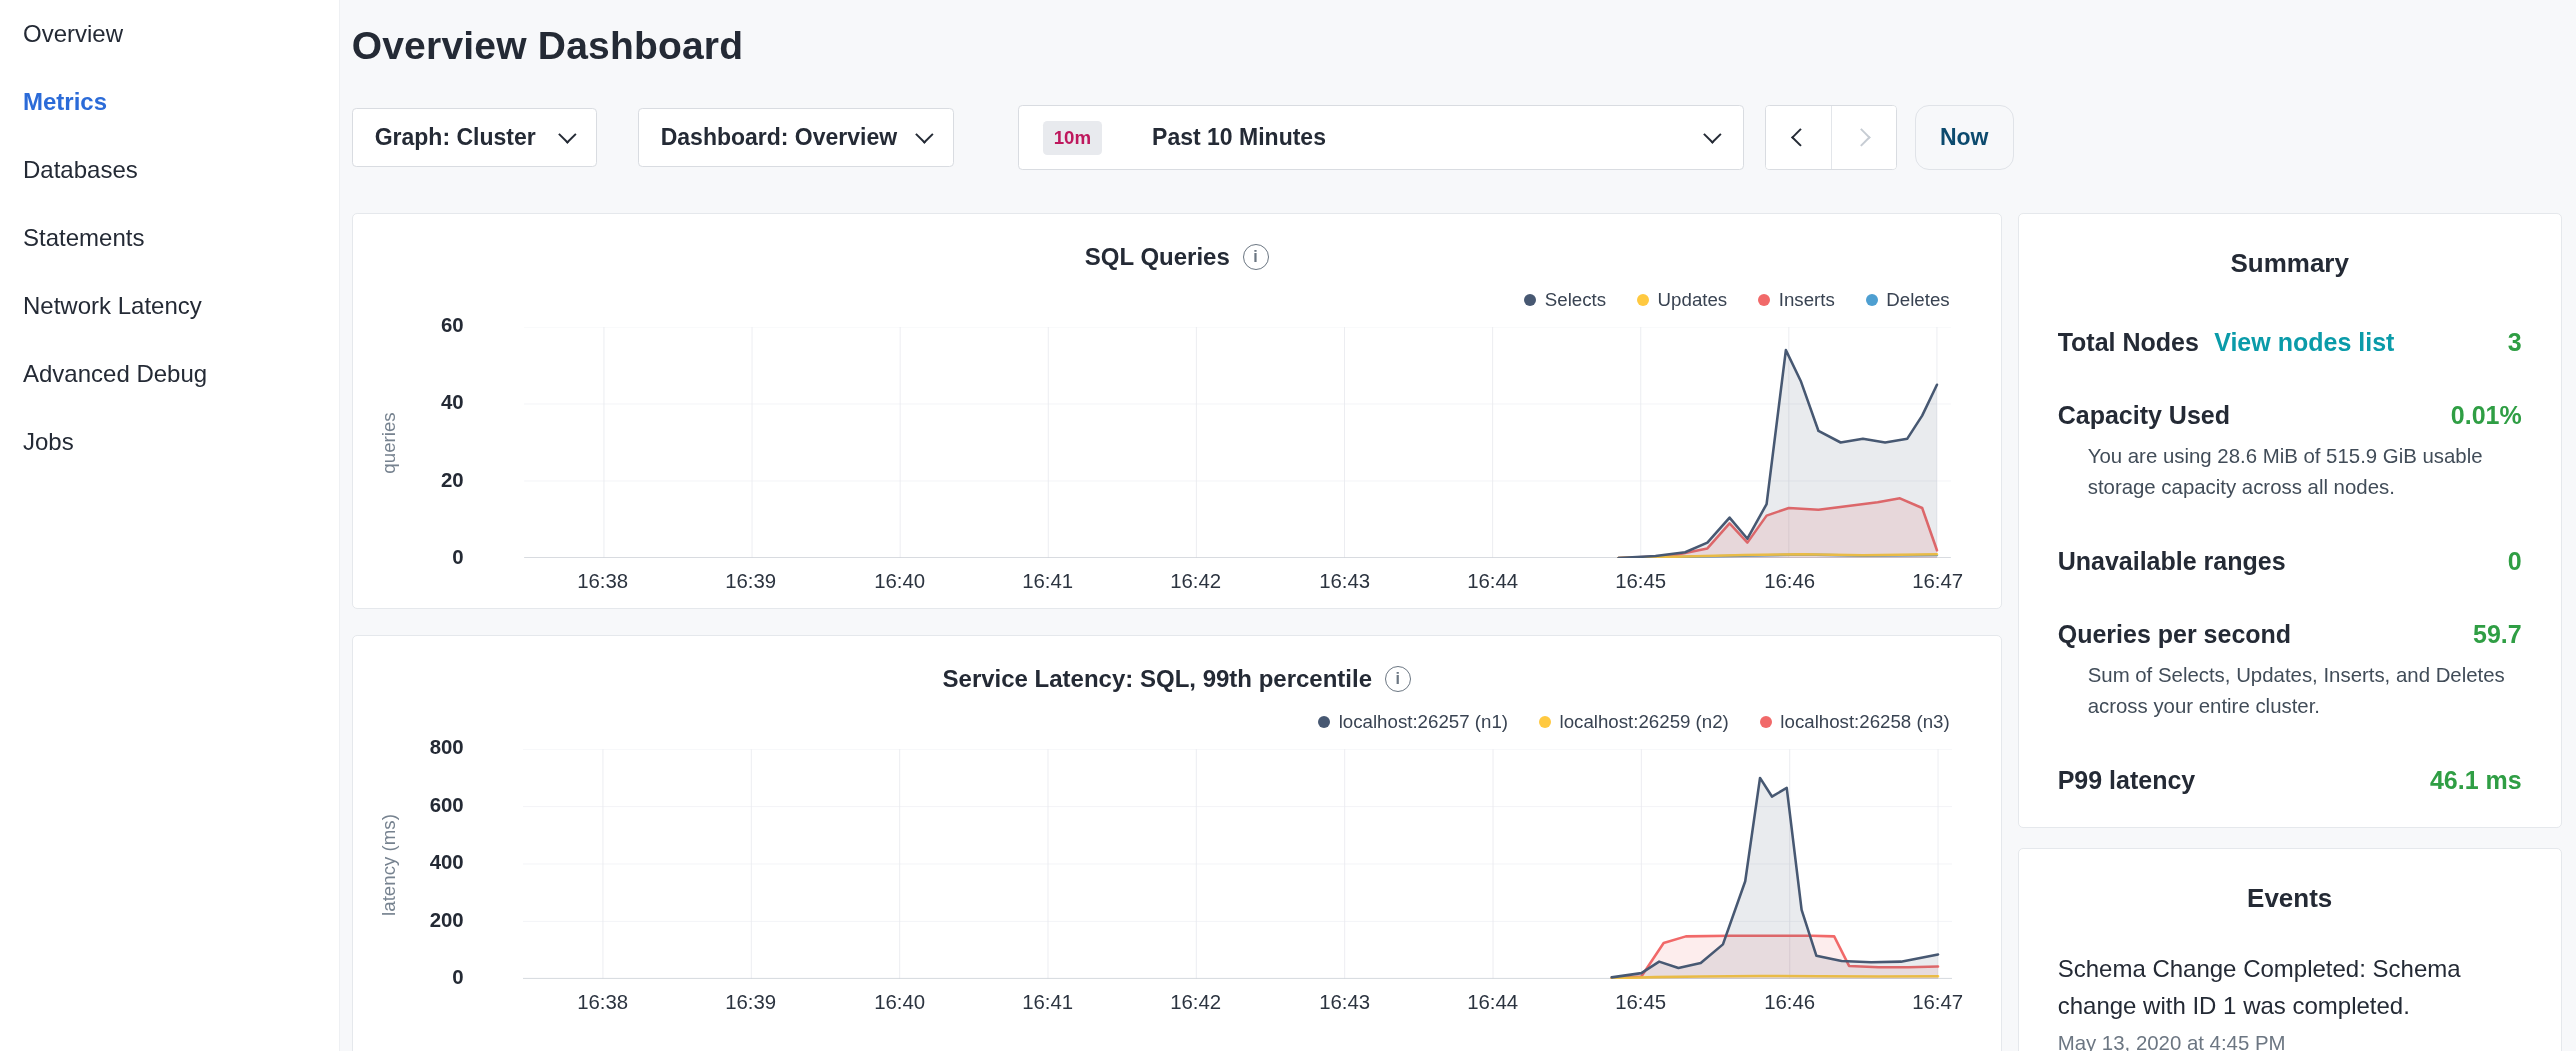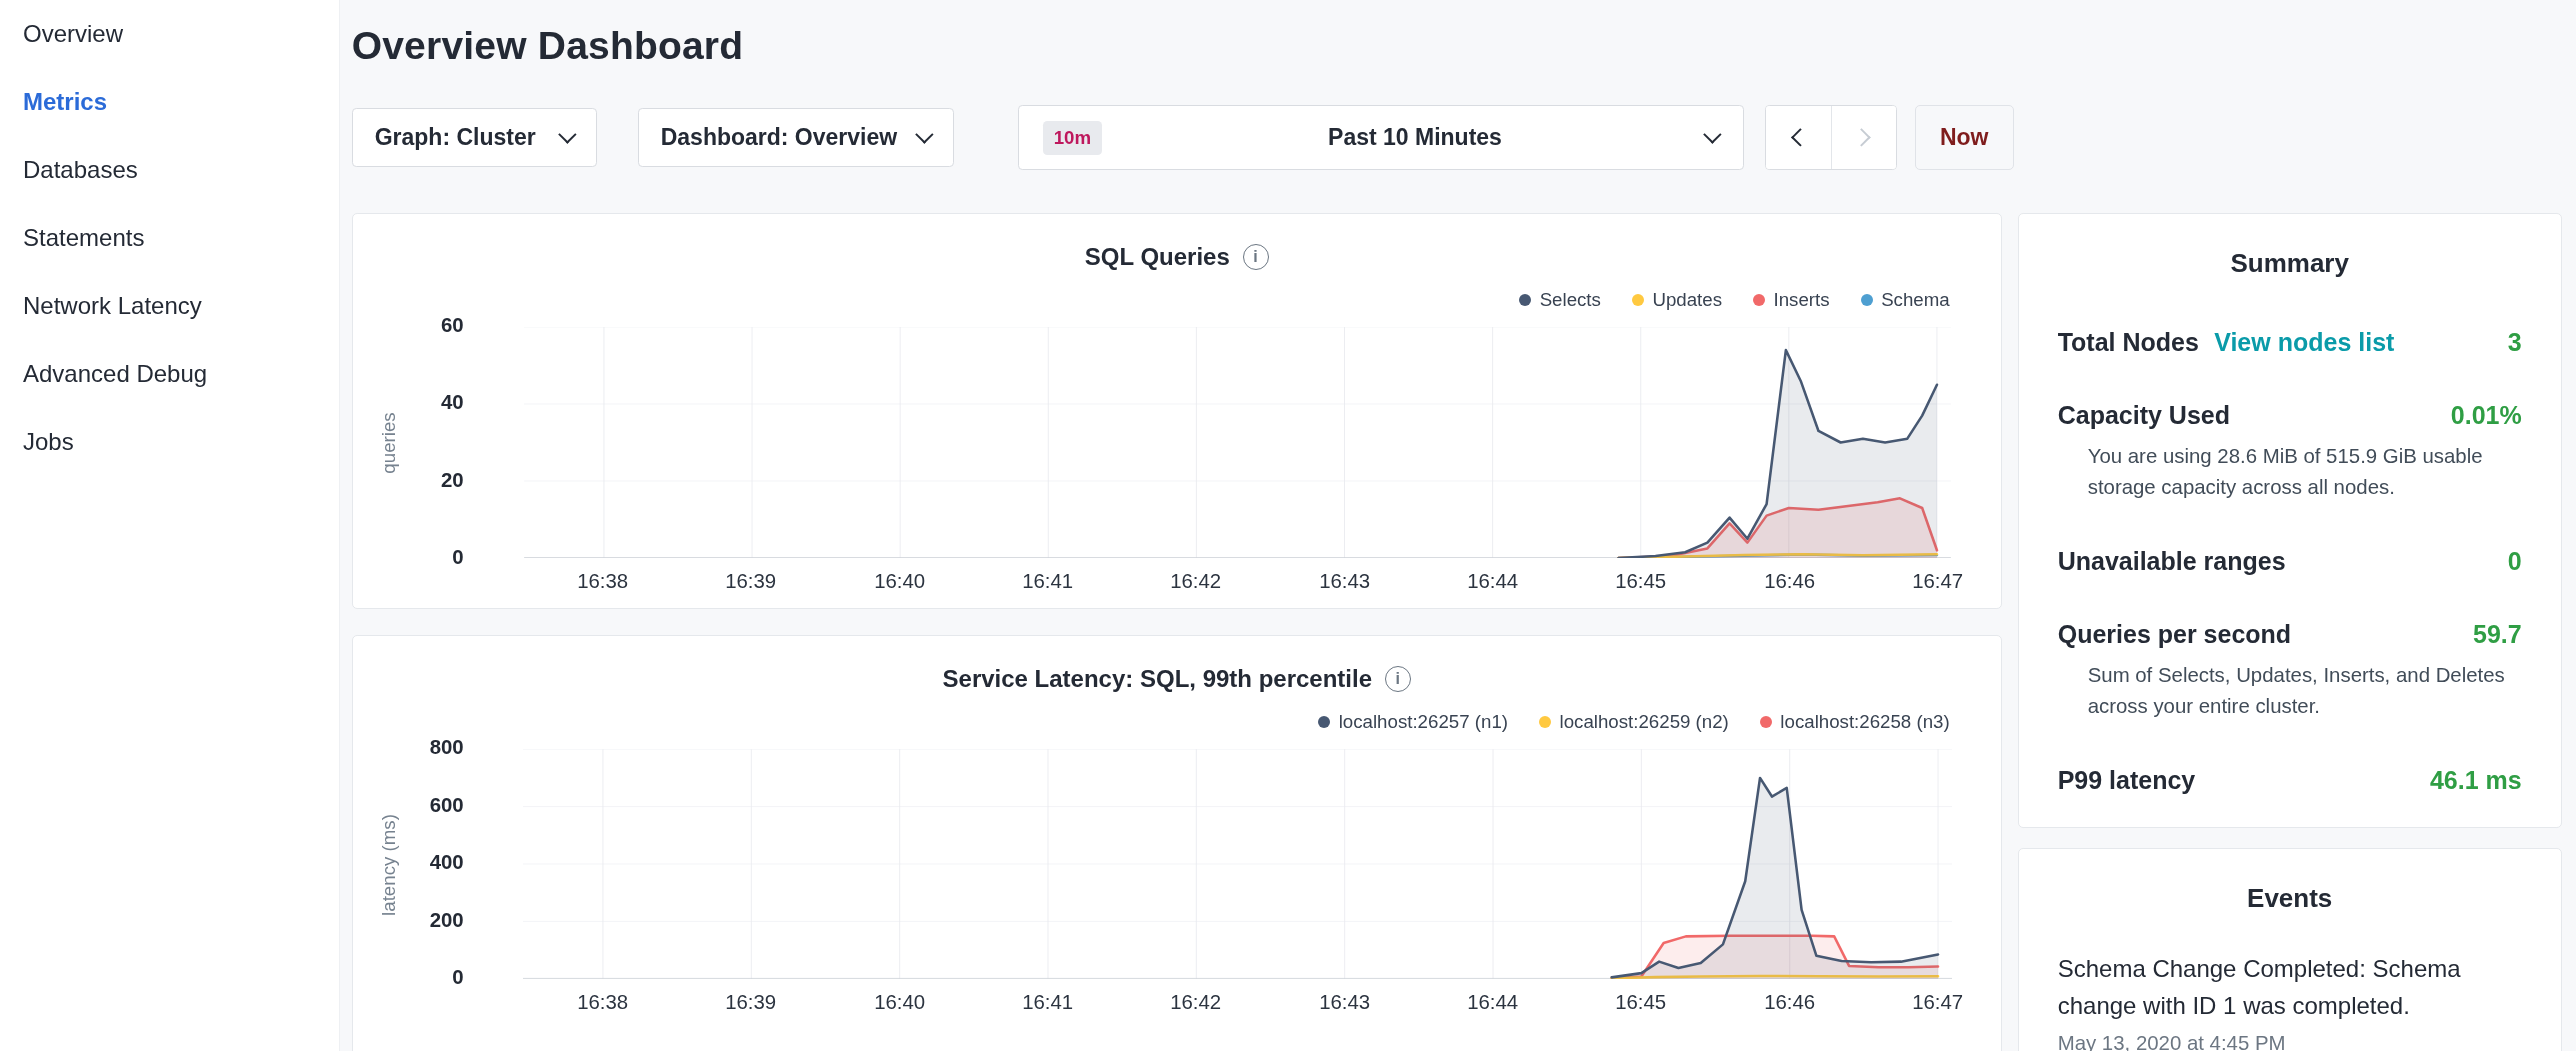--- a/index.html
+++ b/index.html
@@ -38,29 +38,29 @@
   .dash-btn  { width:316px; margin-right:64px; }
 
   .time-selector {
     width:726px; height:65px; background:#fff; border:0.9px solid #d9dce1; border-radius:4.3px;
     display:flex; align-items:center; padding:0 24px; margin-right:21px; cursor:pointer;
   }
   .time-badge {
     background:#e8eaee; border-radius:4.3px; padding:6px 11px;
     font-size:18.7px; font-weight:700; color:#be185d; margin-right:22px;
   }
-  .time-label { font-size:23px; font-weight:600; flex:1; text-align:center; }
+  .time-label { font-size:23px; font-weight:600; flex:1; text-align:left;margin-left:28px; }
 
   .pager { display:flex; height:65px; border:0.9px solid #d9dce1; border-radius:4.3px; overflow:hidden; margin-right:18px; background:#fff; }
   .pager-btn { width:65px; height:100%; background:#fff; border:none; display:flex; align-items:center; justify-content:center; }
   .pager-btn + .pager-btn { border-left:0.9px solid #e3e6ea; }
 
   .now-btn {
-    width:99px; height:65px; background:transparent; border:0.9px solid #e0e3e8; border-radius:5px;
-    font-size:23px; font-weight:600; color:#7f1d1d;
+    width:99px; height:65px; background:transparent; border:0.9px solid #e0e3e8; border-radius:14px;
+    font-size:23px; font-weight:600; color:#0c4a6e;
   }
 
   .chev { display:inline-block; width:12.8px; height:12.8px; border-right:2.6px solid #242a35; border-bottom:2.6px solid #242a35; }
   .chev.down  { transform:rotate(45deg); margin-top:-6px; }
   .chev.left  { transform:rotate(135deg); margin-left:5.1px; }
   .chev.right { transform:rotate(-45deg); margin-right:5.1px; }
   .chev.dim   { border-color:#c6ccd3; }
 
   
   .body-row { display:flex; margin:43px 0 0 1.7px; }
@@ -169,21 +169,21 @@
             <span class="legend-item">
               <span class="legend-dot" style="background: rgb(255, 201, 64);"></span>
               <span>Updates</span>
             </span>
             <span class="legend-item">
               <span class="legend-dot" style="background: rgb(241, 105, 105);"></span>
               <span>Inserts</span>
             </span>
             <span class="legend-item">
               <span class="legend-dot" style="background: rgb(78, 159, 209);"></span>
-              <span>Schema</span>
+              <span>Deletes</span>
             </span>
           </div>
         <span class="axis-unit">queries</span>
         <div class="yticks">
             <span class="ytick" style="top: 332px;">0</span>
             <span class="ytick" style="top: 255px;">20</span>
             <span class="ytick" style="top: 177px;">40</span>
             <span class="ytick" style="top: 100px;">60</span>
           </div>
         <div class="plot" style="left: 170px; top: 113px; width: 1429px; height: 231px;"><svg width="1429" height="231" viewBox="0 0 1680 272">

